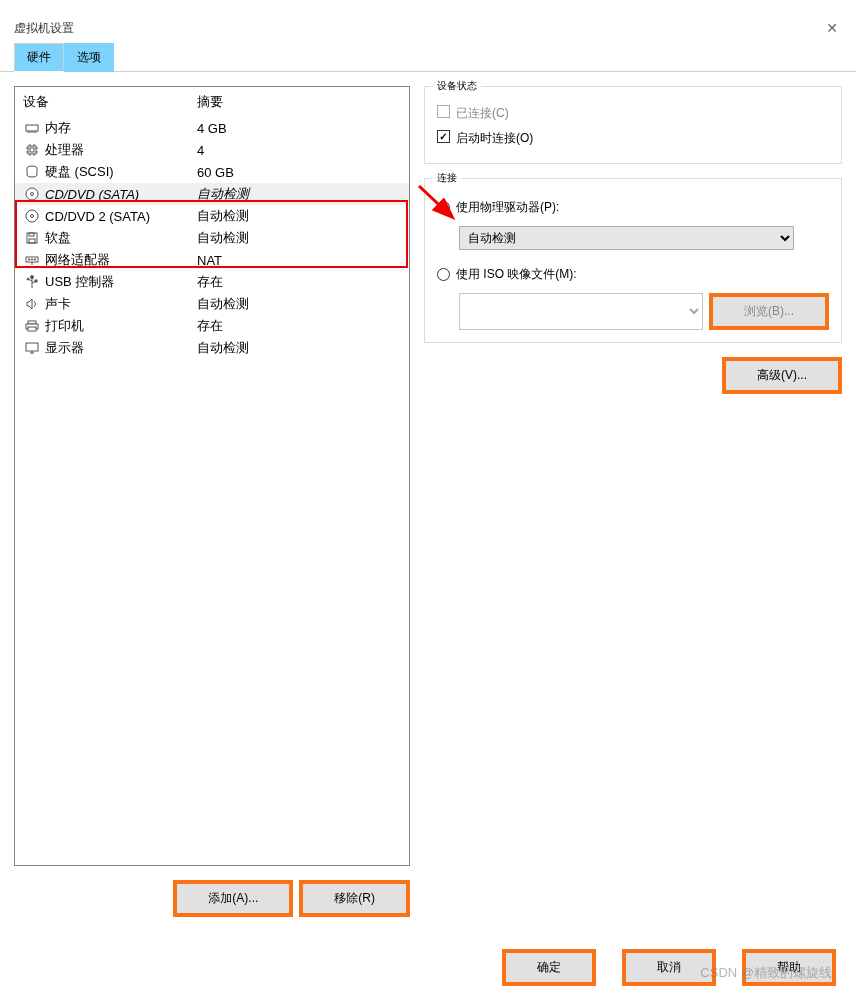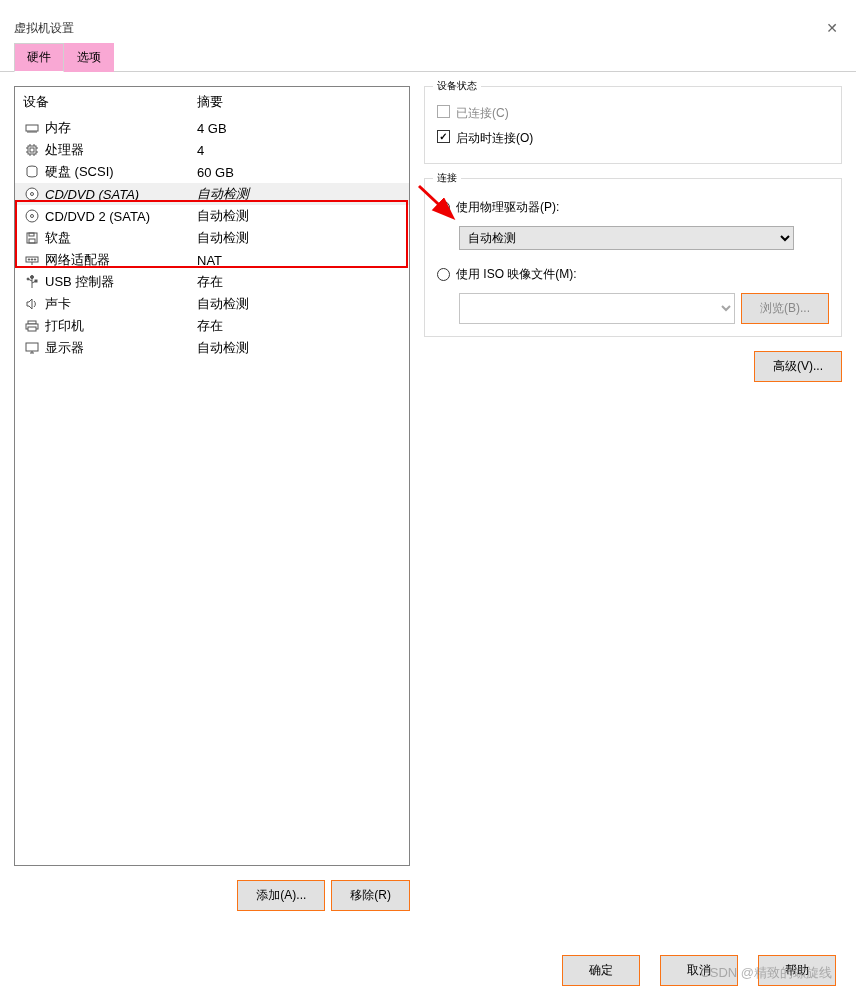--- a/index.html
+++ b/index.html
@@ -35,21 +35,21 @@
       padding-left: 14px;
       border-bottom: 1px solid #d0d0d0;
       position: relative;
     }
     .tab {
       padding: 5px 12px 5px 12px;
       border: 1px solid transparent;
       border-bottom: none;
       position: relative;
       top: 1px;
-      background: #f9a8d4;
+      background: #7dd3fc;
       cursor: default;
     }
     .tab.active {
       border-color: #d0d0d0;
       border-bottom: 1px solid #fff;
     }
     .content {
       display: flex;
       padding: 14px;
       gap: 14px;
@@ -110,24 +110,24 @@
       top: 180px;
       pointer-events: none;
     }
     .buttons-row {
       display: flex;
       justify-content: flex-end;
       gap: 6px;
       margin-top: 14px;
     }
     .btn {
-      padding: 6px 18px;
+      padding: 6px 31px;
       font-size: 12px;
       background: #e1e1e1;
-      border: 1px solid #f97316;
+      border: 4px solid #f97316;
       cursor: default;
       min-width: 78px;
       text-align: center;
       font-family: inherit;
     }
     .btn:disabled { color: #888; }
     .right-panel {
       flex: 1;
       padding-top: 0;
     }
@@ -213,21 +213,21 @@
       font-family: inherit;
       border: 1px solid #adadad;
       background: #fff;
     }
     .adv-row { display: flex; justify-content: flex-end; margin-top: 10px; }
     .footer {
       position: absolute;
       bottom: 14px;
       right: 20px;
       display: flex;
-      gap: 20px;
+      gap: 26px;
       align-items: center;
       border-radius: 14px;
     }
     .watermark {
       position: absolute;
       bottom: 18px;
       right: 24px;
       font-size: 13px;
       color: rgba(120,120,120,0.55);
       pointer-events: none;

